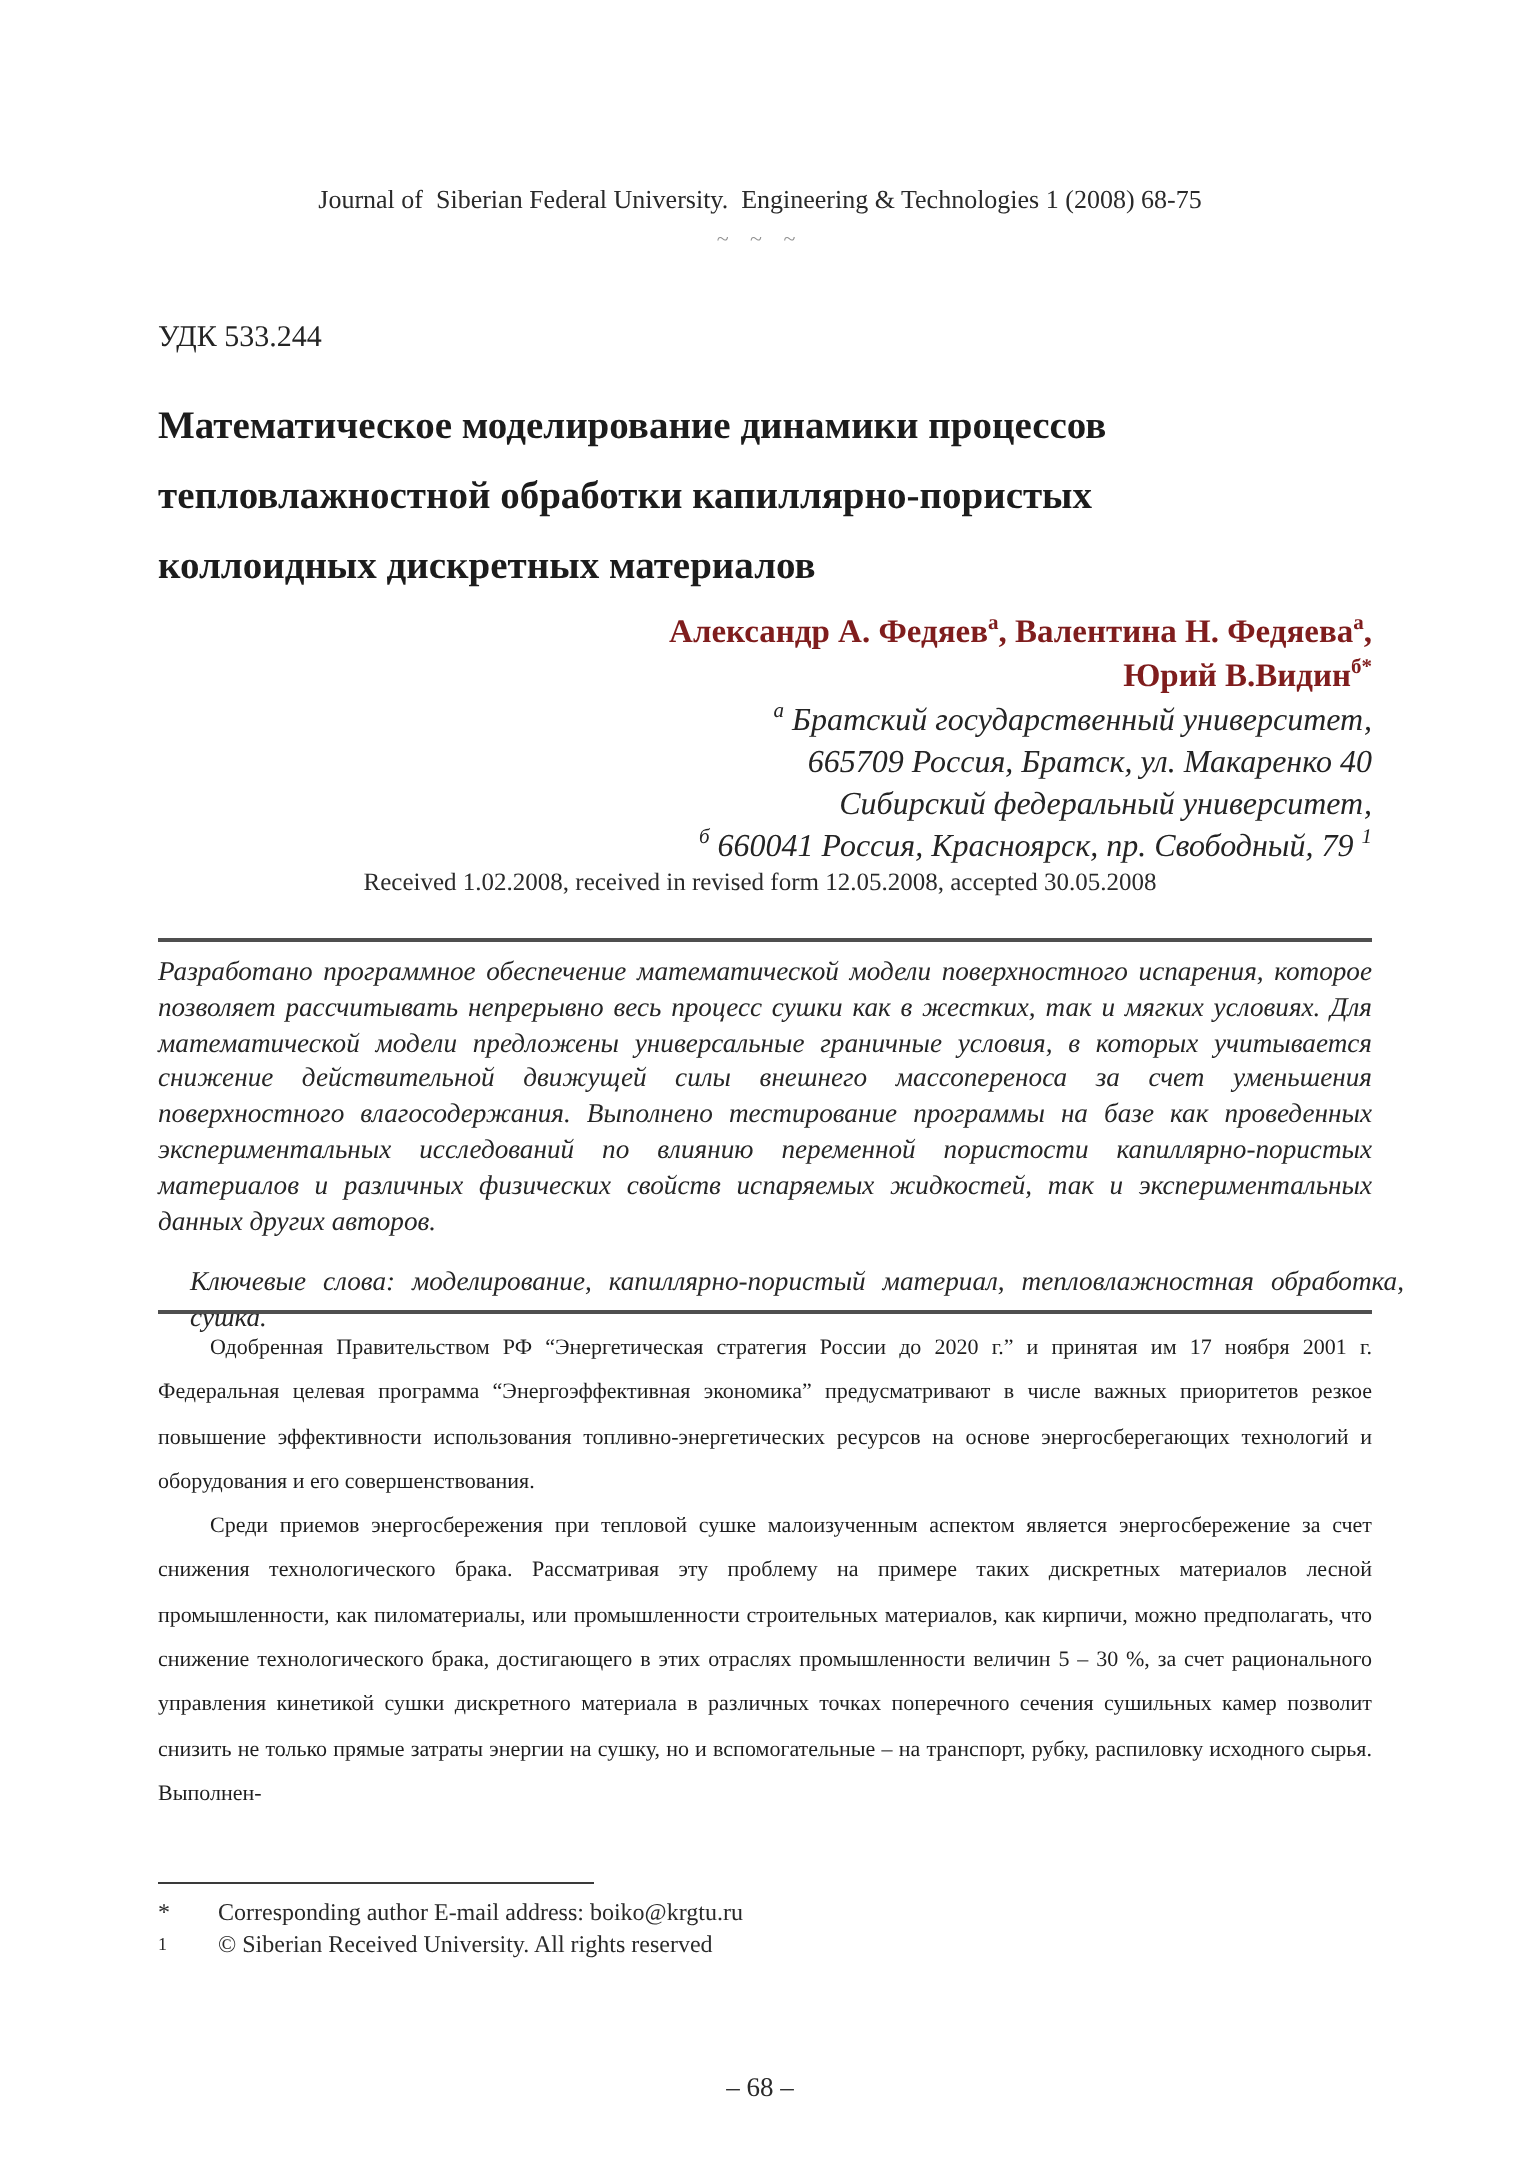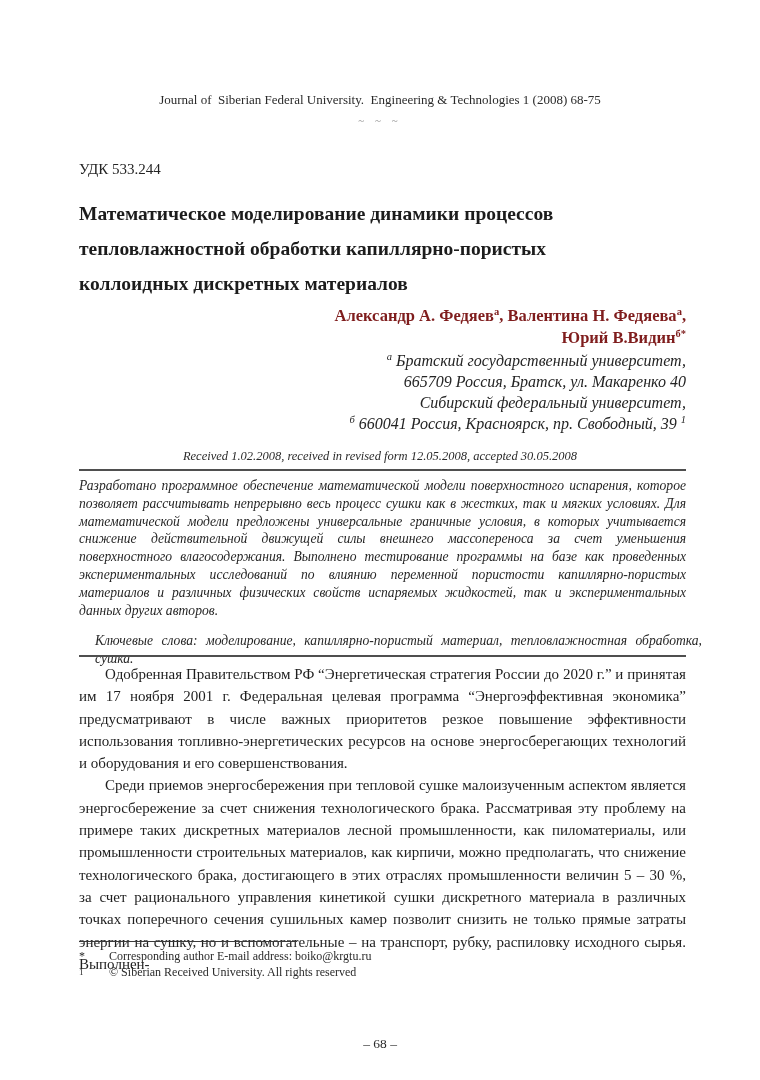--- a/index.html
+++ b/index.html
@@ -30,41 +30,41 @@
     white-space:pre-line; color:#1c1c1c;
   }
   .authors-block {
     position:absolute; top:305px; left:79px; width:607px;
     text-align:right;
   }
   .author-lines { font-size:16.5px; font-weight:bold; line-height:22px; color:#7f1d1d; }
   .affiliation-lines { font-size:16px; font-style:italic; line-height:21px; color:#242424; margin-top:1px; }
   sup.marker { font-size:10.5px; line-height:0; }
   .received {
-    position:absolute; top:449px; left:0; width:760px;
-    text-align:center; font-size:12.5px; color:#2a2a2a;font-style:italic;
+    position:absolute; top:434px; left:0; width:760px;
+    text-align:center; font-size:12.5px; color:#2a2a2a;
   }
   .rule {
     position:absolute; left:79px; width:607px; height:2px; background:#4f4f4f;
   }
   .rule-1 { top:469px; }
   .rule-2 { top:655px; }
   .abstract {
     position:absolute; top:477px; left:79px; width:607px;
     font-size:13.6px; font-style:italic; line-height:17.8px;
     text-align:justify; color:#262626;
   }
   .keywords {
     position:absolute; top:620px; left:95px; width:607px;
     font-size:13.6px; font-style:italic; line-height:18px;
     text-align:justify; color:#262626;margin-top:12px;
   }
   .body-text {
     position:absolute; top:663px; left:79px; width:607px;
-    font-size:15px; line-height:22.3px; text-align:justify; color:#1e1e1e;
+    font-size:11px; line-height:22.3px; text-align:justify; color:#1e1e1e;
   }
   .body-text p { margin:0; text-indent:26px; }
   .footnotes {
     position:absolute; top:941px; left:79px; width:607px;
     font-size:12px; color:#2a2a2a;
   }
   .footnote-rule { width:218px; height:1px; background:#3a3a3a; margin-bottom:6px; }
   .footnote-line { display:flex; line-height:16px; }
   .footnote-marker { width:30px; flex:0 0 30px; }
   .footnote-marker.sup { font-size:9px; }
@@ -90,21 +90,21 @@
 
   <div class="authors-block">
     <div class="author-lines">
       <div><span>Александр А. Федяев</span><sup class="marker">а</sup><span>, Валентина Н. Федяева</span><sup class="marker">а</sup><span>,</span></div>
       <div><span>Юрий В.Видин</span><sup class="marker">б*</sup></div>
     </div>
     <div class="affiliation-lines">
       <div><sup class="marker">а</sup> <span>Братский государственный университет,</span></div>
       <div>665709 Россия, Братск, ул. Макаренко 40</div>
       <div>Сибирский федеральный университет,</div>
-      <div><sup class="marker">б</sup> <span>660041 Россия, Красноярск, пр. Свободный, 39</span> <sup class="marker">1</sup></div>
+      <div><sup class="marker">б</sup> <span>660041 Россия, Красноярск, пр. Свободный, 79</span> <sup class="marker">1</sup></div>
     </div>
   </div>
 
   <div class="received">Received 1.02.2008, received in revised form 12.05.2008, accepted 30.05.2008</div>
 
   <div class="rule rule-1"></div>
 
   <div class="abstract">Разработано программное обеспечение математической модели поверхностного испарения, которое позволяет рассчитывать непрерывно весь процесс сушки как в жестких, так и мягких условиях. Для математической модели предложены универсальные граничные условия, в которых учитывается снижение действительной движущей силы внешнего массопереноса за счет уменьшения поверхностного влагосодержания. Выполнено тестирование программы на базе как проведенных экспериментальных исследований по влиянию переменной пористости капиллярно-пористых материалов и различных физических свойств испаряемых жидкостей, так и экспериментальных данных других авторов.</div>
 
   <div class="keywords">Ключевые слова: моделирование, капиллярно-пористый материал, тепловлажностная обработка, сушка.</div>

